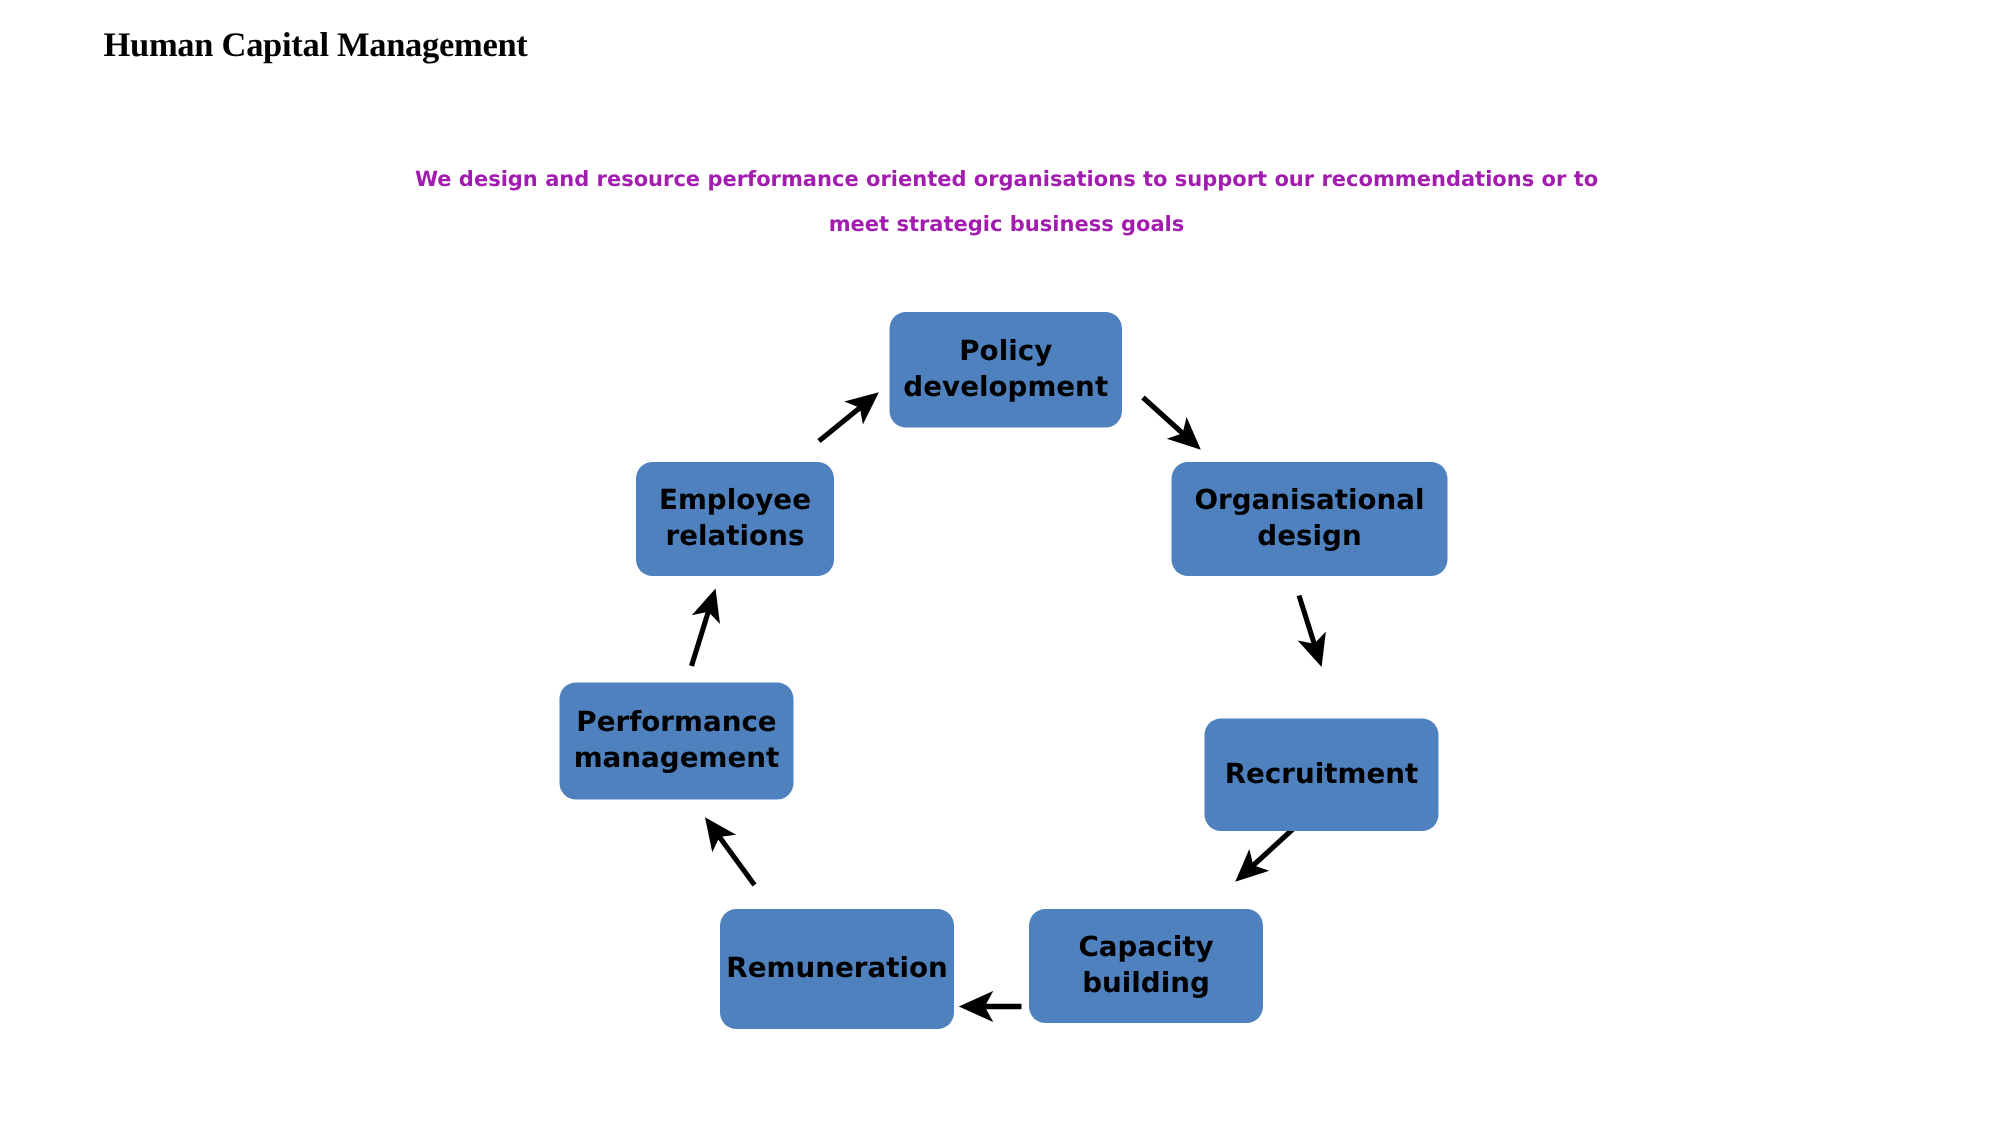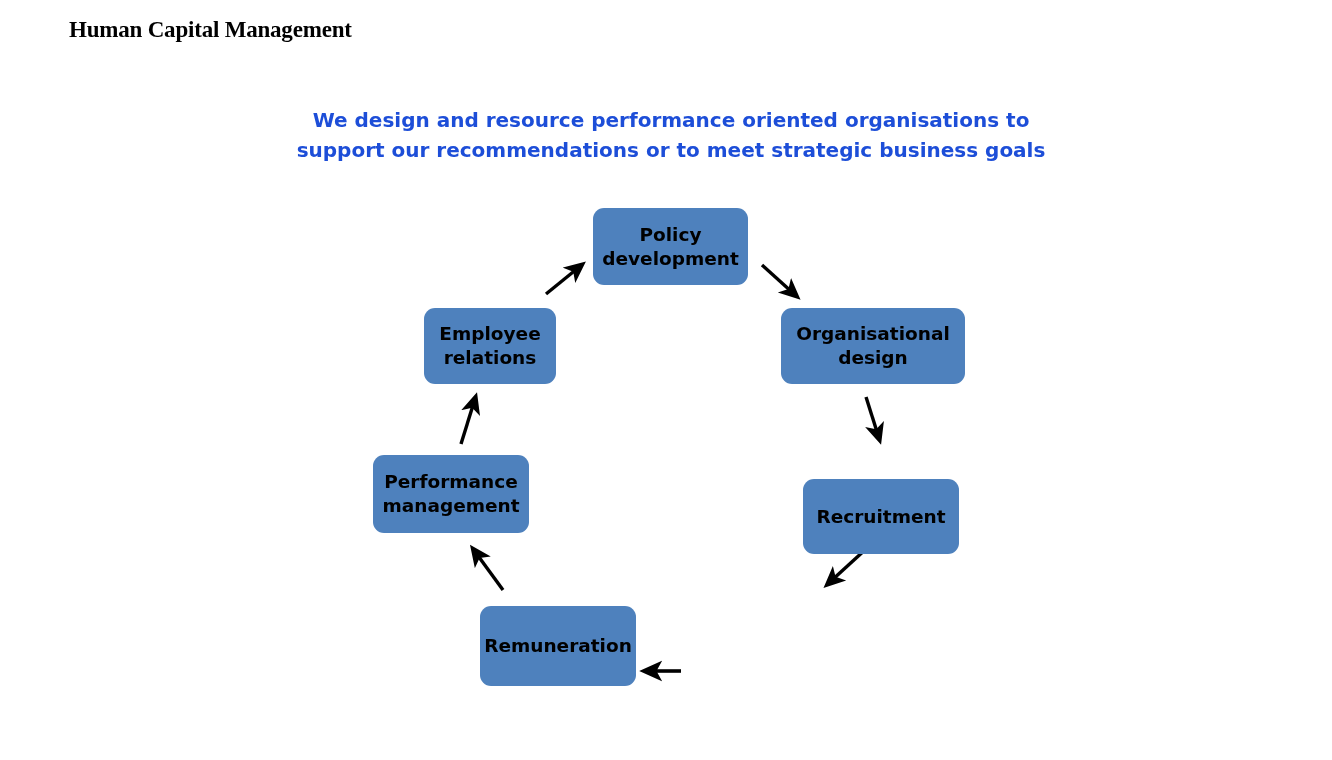--- a/index.html
+++ b/index.html
@@ -27,24 +27,24 @@
     white-space: nowrap;
     font-family: Liberation Serif, serif;
   }
 
   #subtitle {
     position: absolute;
     left: 266px;
     top: 105px;
     width: 810px;
     text-align: center;
-    font-size: 20px;
+    font-size: 14px;
     font-weight: bold;
     line-height: 30px;
-    color: #1d4ed8;
+    color: #a21caf;
   }
 
   #diagram {
     position: absolute;
     left: 0;
     top: 0;
     width: 1332px;
     height: 760px;
   }
 
@@ -114,20 +114,21 @@
 
       <line x1="461" y1="444" x2="474" y2="402" stroke="#000000" stroke-width="3.4" marker-end="url(#ah)"></line>
     </svg>
 
     <div class="node node-policy">Policy development</div>
 
     <div class="node node-orgdesign">Organisational design</div>
 
     <div class="node node-recruitment">Recruitment</div>
 
+    <div class="node node-capacity">Capacity building</div>
 
     <div class="node node-remuneration">Remuneration</div>
 
     <div class="node node-performance">Performance management</div>
 
     <div class="node node-employee">Employee relations</div>
 
   </div>
 </div>
 

